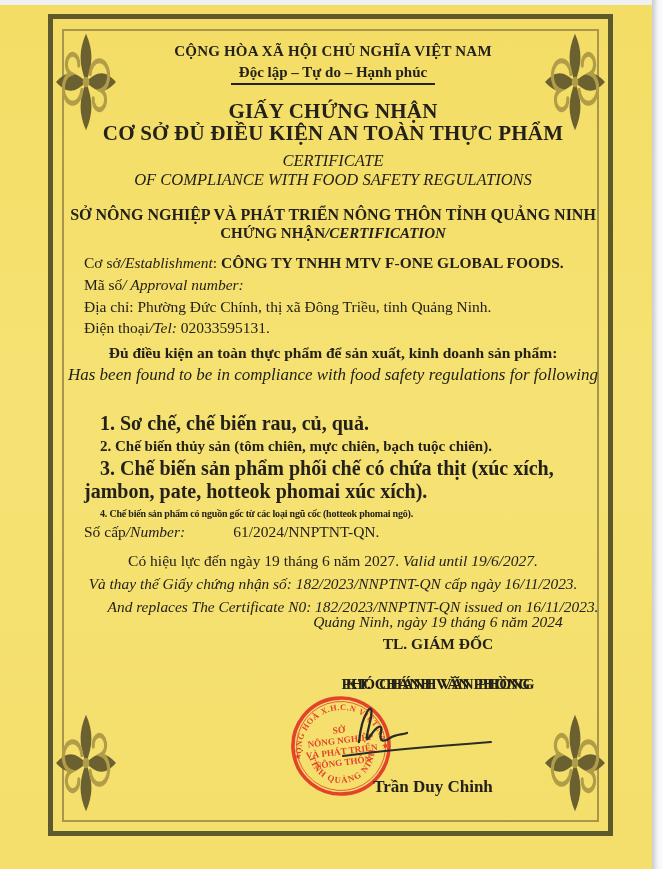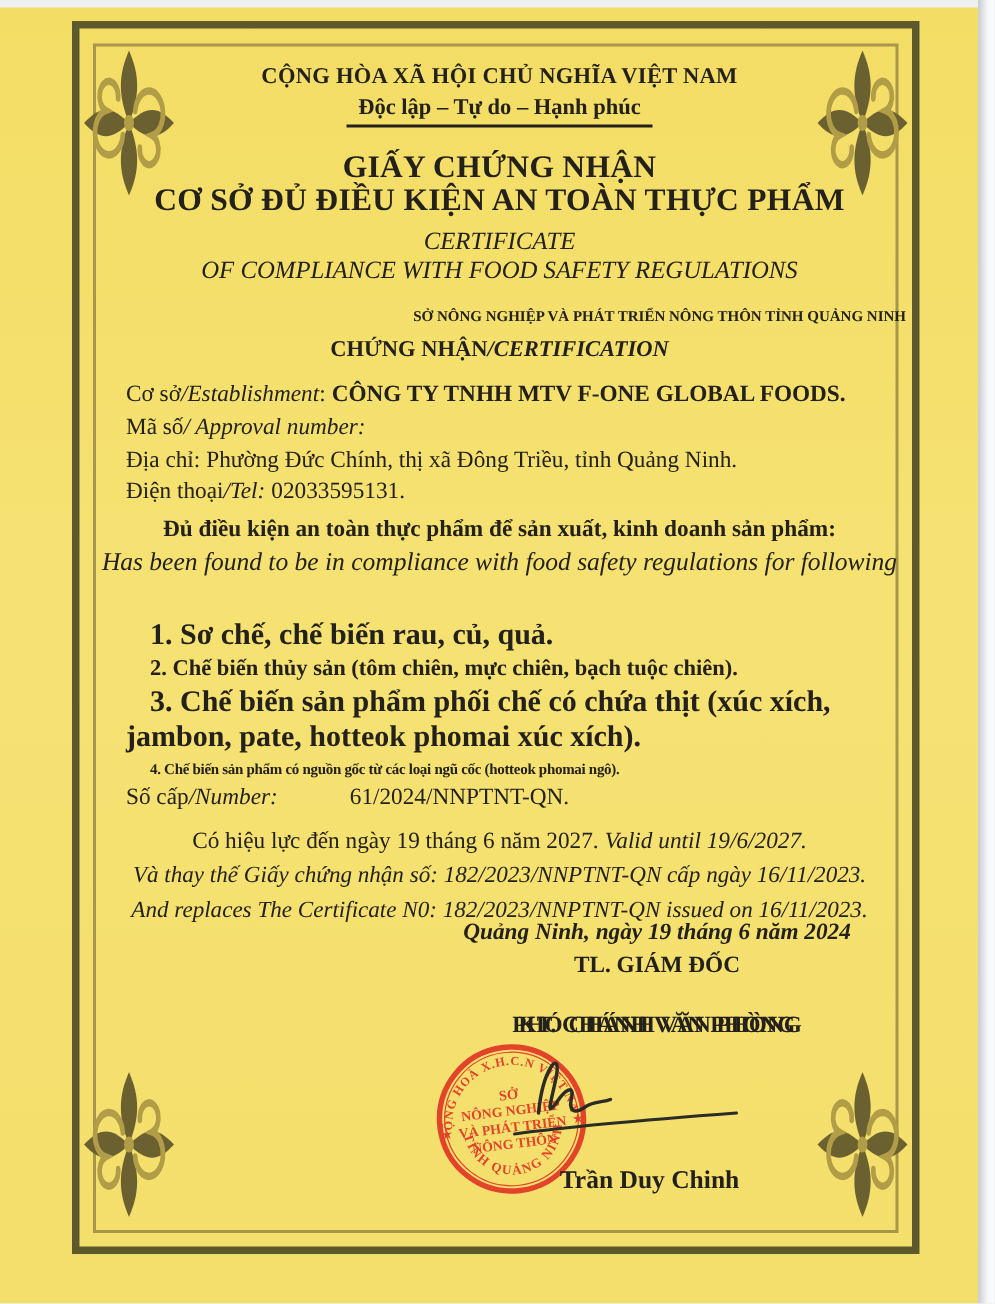--- a/index.html
+++ b/index.html
@@ -37,21 +37,21 @@
   .i{font-style:italic;}
   .nat{top:38px;font-size:15px;font-weight:bold;letter-spacing:.2px;}
   .motto{top:59px;font-size:15px;font-weight:bold;}
   .motto span{display:inline-block;border-bottom:2px solid #23211a;padding:0 8px 2px;}
   .t-vn{font-size:21px;font-weight:bold;letter-spacing:.2px;}
   .t1{top:94px;}
   .t2{top:116px;}
   .t-en{font-size:16.5px;font-style:italic;}
   .c1{top:146px;}
   .c2{top:165px;}
-  .dept{top:201px;font-size:10px;font-weight:bold;text-align:right;}
+  .dept{top:201px;font-size:16px;font-weight:bold;}
   .certif{top:220px;font-size:15px;font-weight:bold;}
   .line{font-size:15.5px;line-height:19px;}
   .est{top:248px;}
   .maso{top:270px;}
   .diachi{top:292px;}
   .phone{top:313px;}
   .intro-vn{top:339px;font-size:15.5px;font-weight:bold;}
   .intro-en1{top:360px;font-size:17px;font-style:italic;}
   .intro-en2{top:380px;font-size:15.5px;font-style:italic;}
   .item{
@@ -60,23 +60,23 @@
   }
   .it1{top:407px;}
   .it2{top:430px;font-size:15px;}
   .it3{top:452px;}
   .it4{top:497px;font-size:10px;letter-spacing:-.2px;}
   .socap{top:517px;}
   .socap .val{margin-left:48px;}
   .valid{top:547px;font-size:15.5px;}
   .rep{font-size:15.4px;font-style:italic;}
   .rep-vn{top:570px;}
-  .rep-en{top:593px;}
+  .rep-en{top:593px;margin-left:20px;}
   .sig{position:absolute;left:273px;width:330px;text-align:center;}
-  .date{top:608px;font-size:15.5px;font-style:italic;font-weight:700;}
+  .date{top:608px;font-size:15.5px;font-style:italic;font-weight:400;}
   .st{font-size:15.5px;font-weight:bold;}
   .st1{top:630px;}
   .st2{top:650px;margin-top:20px;}
   .st3{top:670px;}
   .stamp{position:absolute;left:289px;top:689px;width:104px;height:104px;transform:rotate(-7deg);opacity:.95;}
   .signature{position:absolute;left:341px;top:693px;width:155px;height:66px;z-index:5;}
   .signer{position:absolute;left:333px;top:772px;width:200px;text-align:center;font-size:17px;font-weight:bold;}
   .lbl{margin-right:4px;}
 </style>
 </head>

